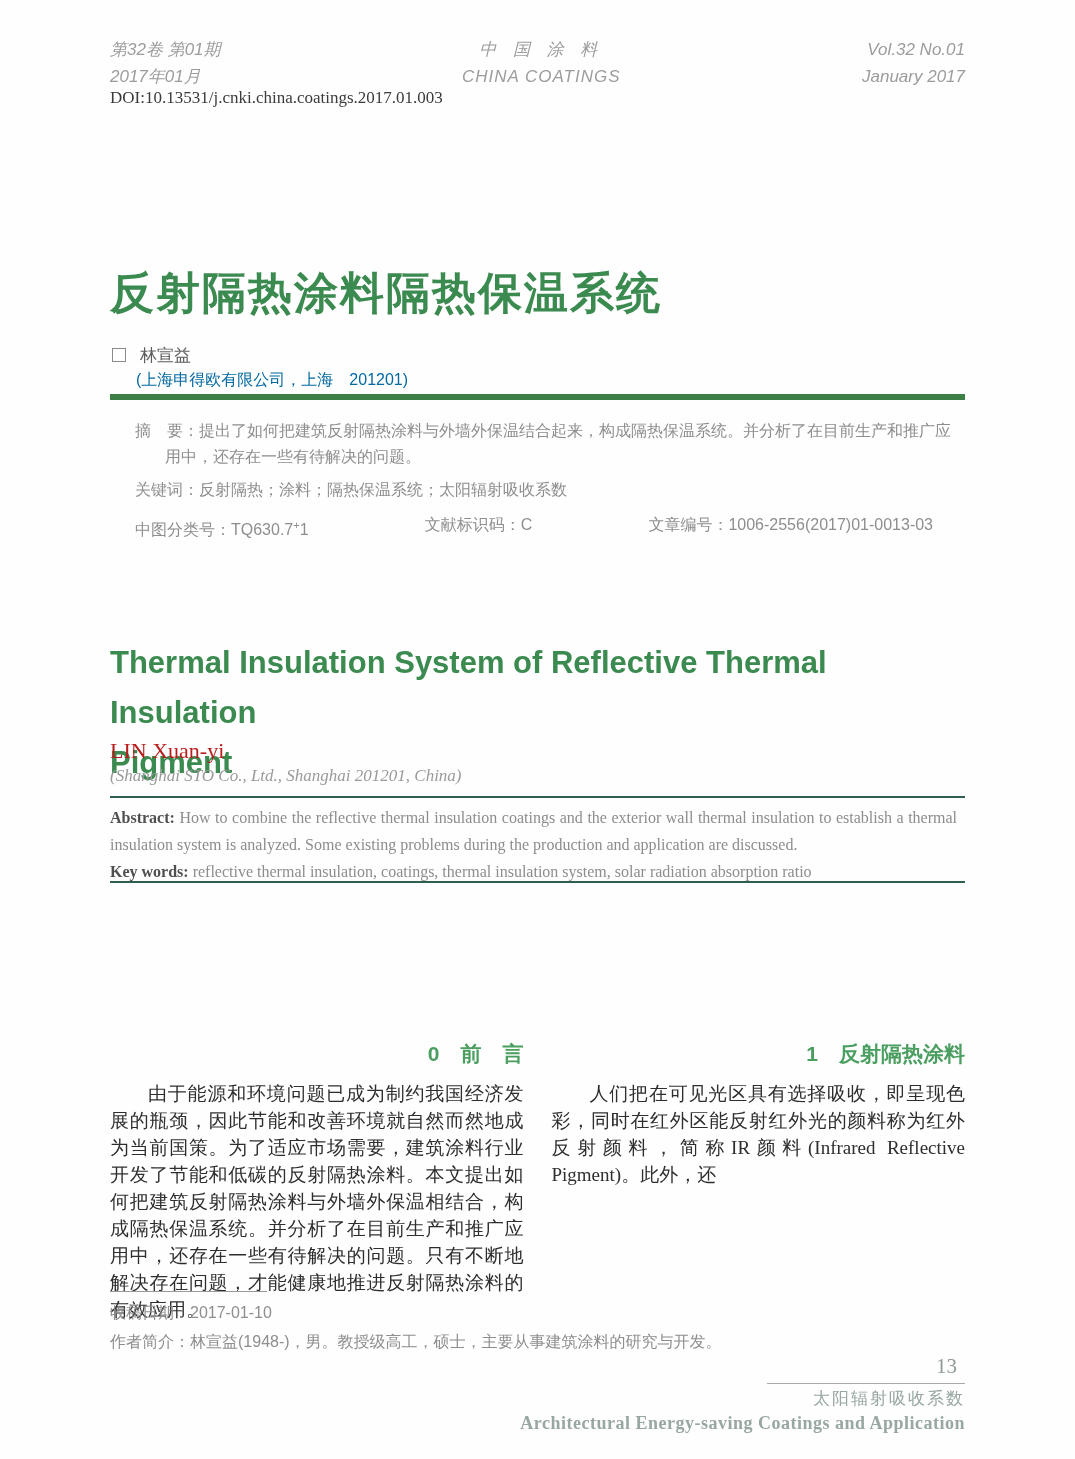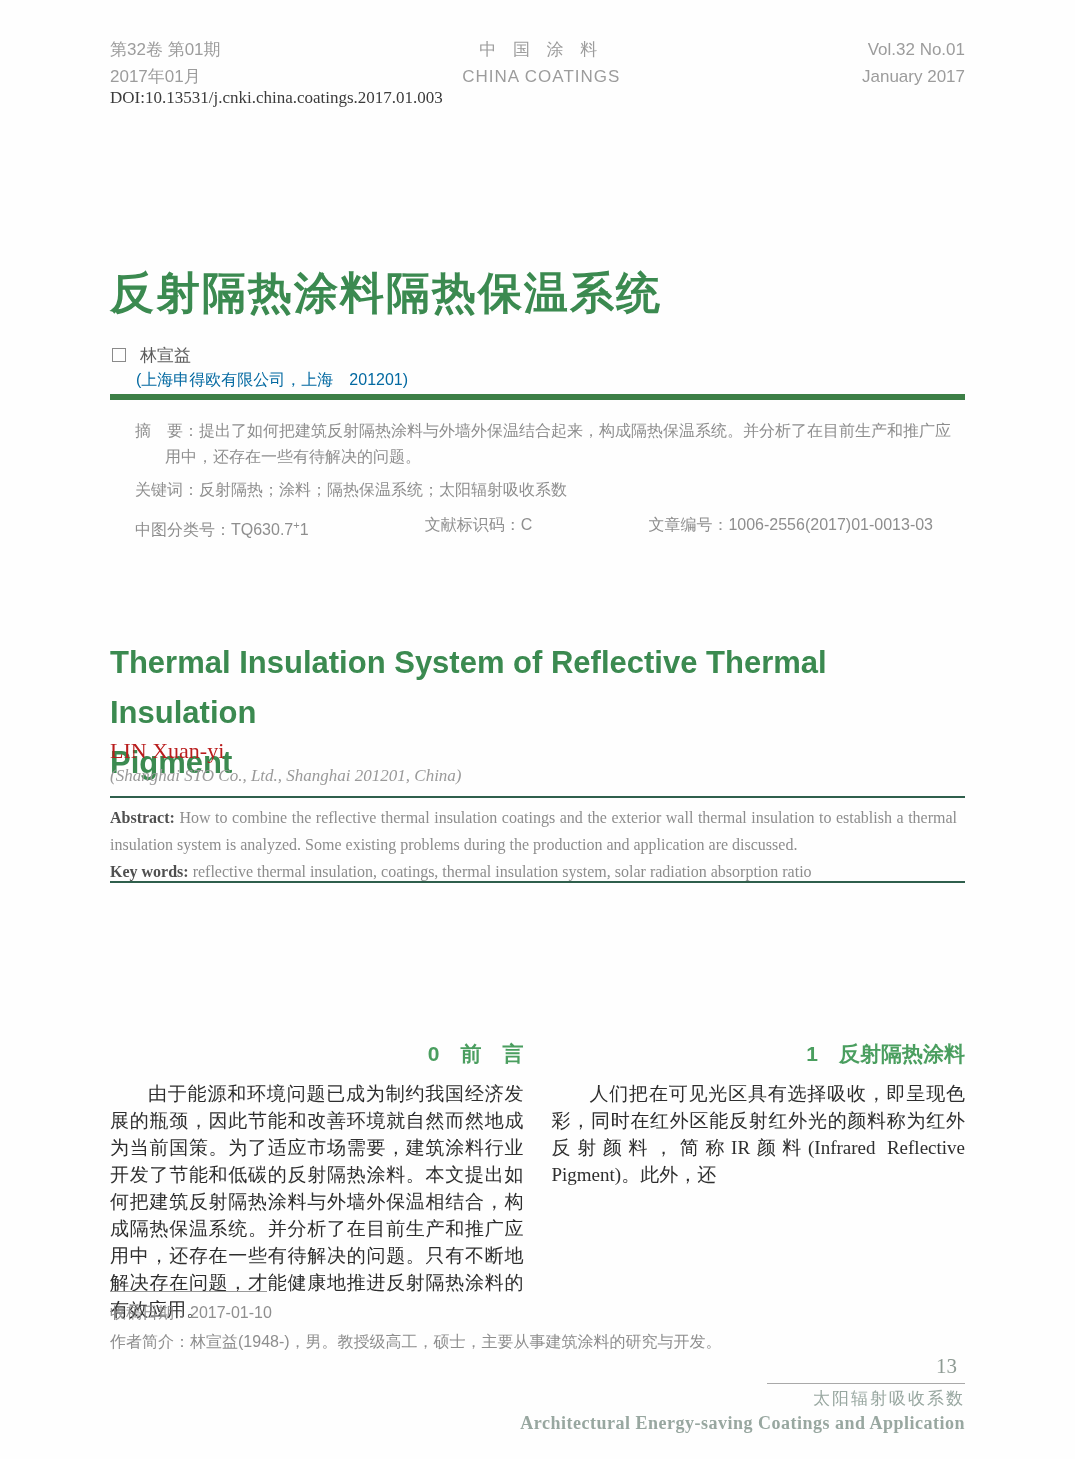--- a/index.html
+++ b/index.html
@@ -13,21 +13,21 @@
     color:var(--body-text,#2e2e2e);
   }
   .content{position:absolute;left:110px;width:855px;top:0;height:100%;}
 
   
   .journal-header{
     position:absolute;top:36px;left:0;right:0;
     display:flex;justify-content:space-between;align-items:flex-start;
     font-family:"Liberation Sans","DejaVu Sans",sans-serif;
     color:var(--header-gray,#9c9c9c);
-    font-size:17px;line-height:27px;
+    font-size:17px;line-height:27px;font-style:italic;
   }
   .jh-left{text-align:left;}
   .jh-center{text-align:center;letter-spacing:1px;}
   .jh-center .jh-cn{letter-spacing:6px;}
   .jh-right{text-align:right;}
 
   .doi{
     position:absolute;top:88px;left:0;
     font-size:17px;color:#3b3b3b;
     font-family:"Liberation Serif","DejaVu Serif",serif;

